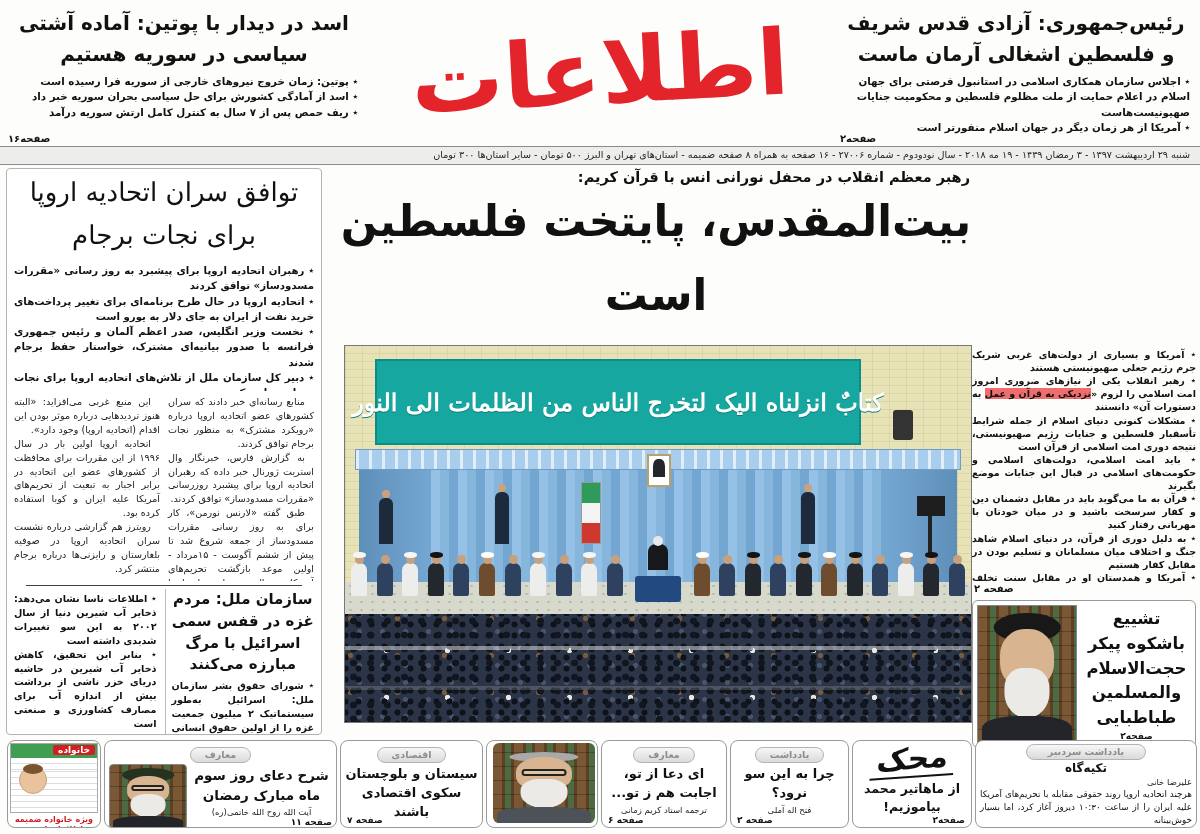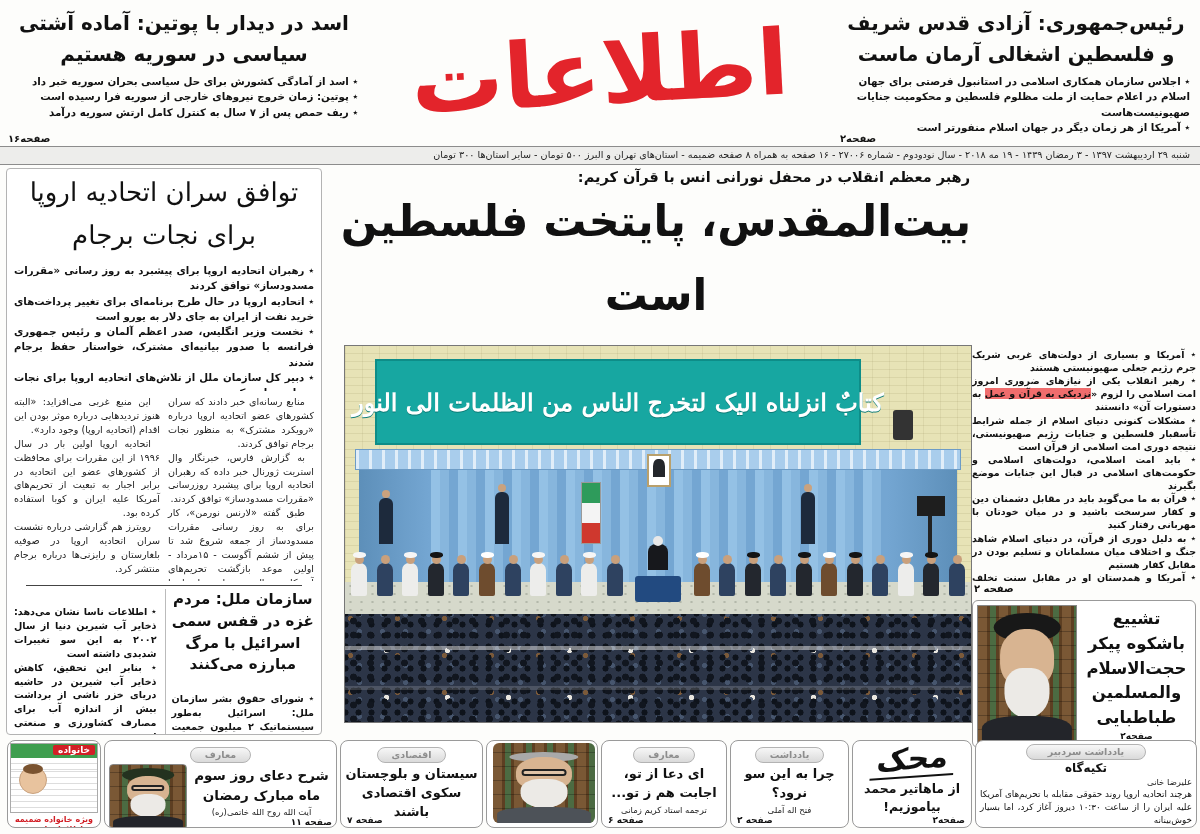--- a/index.html
+++ b/index.html
@@ -33,21 +33,21 @@
   .eu-b{font-size:10.2px;font-weight:bold;line-height:1.5;text-align:justify;height:128px;overflow:hidden;margin-top:2px;}
   .bodycols{display:flex;gap:8px;height:186px;overflow:hidden;margin-top:4px;}
   .bc{flex:1;font-size:9.6px;line-height:1.45;text-align:justify;color:#1a1a1a;}
   .bc p{text-indent:9px;}
   .cont{font-weight:bold;text-align:right;text-indent:0!important;margin-top:3px!important;font-size:10px;}
   .euhr{border:0;border-top:1px solid #444;margin:4px 12px 3px;}
   .subrow{display:flex;gap:8px;}
   .sub{flex:1;position:relative;padding-bottom:12px;}
   .sub:first-child{border-left:1px solid #bbb;padding-left:6px;}
   .sub h3{font-size:15px;font-weight:bold;text-align:center;line-height:1.45;}
-  .sub ul{font-size:9.6px;font-weight:bold;line-height:1.45;text-align:justify;margin-top:16px;}
+  .sub ul{font-size:9.6px;font-weight:bold;line-height:1.45;text-align:justify;margin-top:3px;}
 
   
   .kicker{font-size:14.5px;font-weight:bold;text-align:right;padding:4px 2px 0 0;}
   .lead-h{font-size:43px;font-weight:bold;text-align:center;line-height:1.72;height:158px;overflow:hidden;letter-spacing:-1px;}
 
   
   .photo{position:relative;margin-top:2px;width:628px;height:378px;border:1px solid #777;box-sizing:border-box;overflow:hidden;background:#e7e3b6;
      background-image:repeating-linear-gradient(0deg,rgba(120,110,60,.12) 0 1px,transparent 1px 8px),repeating-linear-gradient(90deg,rgba(120,110,60,.10) 0 1px,transparent 1px 17px);}
   .banner{position:absolute;top:13px;left:30px;width:486px;height:86px;background:#17a7a1;border:2px solid #0e8d88;box-sizing:border-box;display:flex;align-items:center;justify-content:center;}
   .banner span{color:#fff;font-family:"DejaVu Serif",serif;font-weight:bold;font-size:24px;white-space:nowrap;text-shadow:0 1px 0 #0c7b76;}
@@ -155,22 +155,22 @@
       <div class="pageref">صفحه۲</div>
     </section>
 
     <div class="masthead">
       <span class="mast-text" style="color:#e3242b;">اطلاعات</span>
     </div>
 
     <section class="top-story">
       <h2>اسد در دیدار با پوتین: آماده آشتی سیاسی در سوریه هستیم</h2>
       <ul class="stars">
+        <li>پوتین: زمان خروج نیروهای خارجی از سوریه فرا رسیده است</li>
         <li>اسد از آمادگی کشورش برای حل سیاسی بحران سوریه خبر داد</li>
-        <li>پوتین: زمان خروج نیروهای خارجی از سوریه فرا رسیده است</li>
         <li>ریف حمص پس از ۷ سال به کنترل کامل ارتش سوریه درآمد</li>
       </ul>
       <div class="pageref">صفحه۱۶</div>
     </section>
   </header>
 
   <div class="dateline">
     <span>شنبه ۲۹ اردیبهشت ۱۳۹۷ - ۳ رمضان ۱۴۳۹ - ۱۹ مه ۲۰۱۸ - سال نودودوم - شماره ۲۷۰۰۶ - ۱۶ صفحه به همراه ۸ صفحه ضمیمه - استان‌های تهران و البرز ۵۰۰ تومان - سایر استان‌ها ۳۰۰ تومان</span>
   </div>
 

